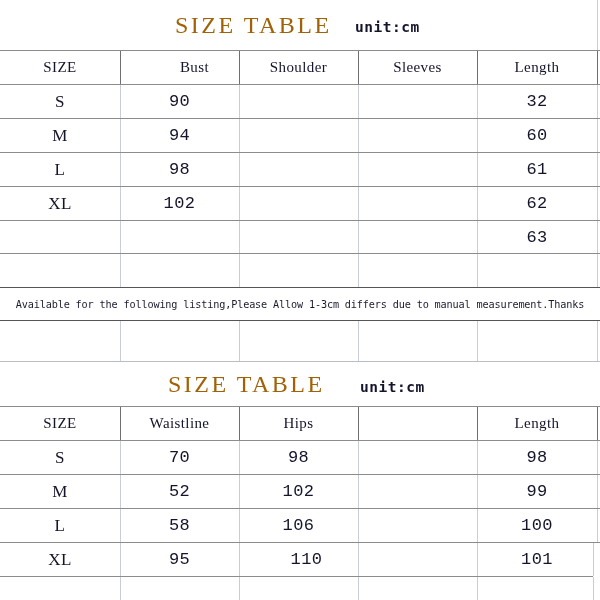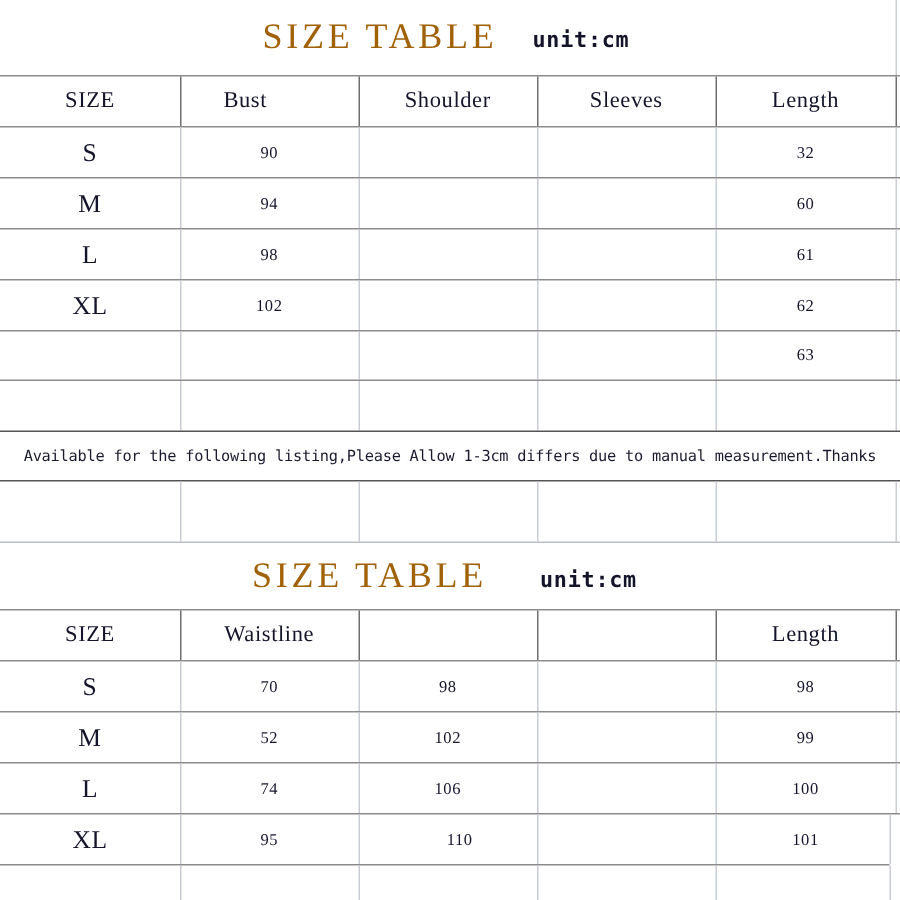--- a/index.html
+++ b/index.html
@@ -104,21 +104,21 @@
   }
   .note-text {
     font-family: "DejaVu Sans Mono", "Liberation Mono", monospace;
     font-size: 10.2px;
     letter-spacing: -0.15px;
     color: #1b1b30;
     white-space: nowrap;
   }
 
   .header-cell { font-size: 15px; }
-  .data-cell { font-size: 11px; }
+  .data-cell { font-size: 17px; font-family: Liberation Mono, monospace; }
   .size-cell { font-size: 17px; }
 </style>
 </head>
 <body>
 
 <div class="sheet">
 
   <div>
 
     <div class="row" style="top:0px;height:50px;">
@@ -127,21 +127,21 @@
         <span class="title-main">SIZE TABLE</span>
       </div>
       <div class="title-wrap" style="left:355px;top:2px;">
         <span class="title-unit">unit:cm</span>
       </div>
     </div>
     <div class="hline" style="top:50px;"></div>
 
     <div class="row" style="top:51px;height:33px;">
       <div class="cell header-cell" style="left:0px;width:120px;">SIZE</div>
-      <div class="cell header-cell" style="left:104px;width:119px;">Bust</div>
+      <div class="cell header-cell" style="left:135px;width:119px;">Bust</div>
       <div class="cell header-cell" style="left:239px;width:119px;">Shoulder</div>
       <div class="cell header-cell" style="left:358px;width:119px;">Sleeves</div>
       <div class="cell header-cell" style="left:477px;width:120px;">Length</div>
       <div class="vsep dark" style="left:120px;"></div>
       <div class="vsep dark" style="left:239px;"></div>
       <div class="vsep dark" style="left:358px;"></div>
       <div class="vsep dark" style="left:477px;"></div>
       <div class="vsep dark" style="left:597px;"></div>
     </div>
     <div class="hline" style="top:84px;"></div>
@@ -253,20 +253,21 @@
       </div>
       <div class="title-wrap" style="left:360px;top:3px;">
         <span class="title-unit">unit:cm</span>
       </div>
     </div>
     <div class="hline" style="top:406px;"></div>
 
     <div class="row" style="top:407px;height:33px;">
       <div class="cell header-cell" style="left:0px;width:120px;">SIZE</div>
       <div class="cell header-cell" style="left:120px;width:119px;">Waistline</div>
+      <div class="cell header-cell" style="left:239px;width:119px;">Hips</div>
       <div class="cell header-cell" style="left:358px;width:119px;"></div>
       <div class="cell header-cell" style="left:477px;width:120px;">Length</div>
       <div class="vsep dark" style="left:120px;"></div>
         <div class="vsep dark" style="left:239px;"></div>
       <div class="vsep dark" style="left:358px;"></div>
         <div class="vsep dark" style="left:477px;"></div>
       <div class="vsep dark" style="left:597px;"></div>
     </div>
     <div class="hline" style="top:440px;"></div>
 
@@ -293,21 +294,21 @@
       <div class="vsep" style="left:120px;"></div>
         <div class="vsep" style="left:239px;"></div>
       <div class="vsep" style="left:358px;"></div>
         <div class="vsep" style="left:477px;"></div>
       <div class="vsep" style="left:597px;"></div>
     </div>
     <div class="hline" style="top:508px;"></div>
 
     <div class="row" style="top:509px;height:33px;">
       <div class="cell size-cell" style="left:0px;width:120px;">L</div>
-      <div class="cell data-cell" style="left:120px;width:119px;">74</div>
+      <div class="cell data-cell" style="left:120px;width:119px;">58</div>
       <div class="cell data-cell" style="left:239px;width:119px;">106</div>
       <div class="cell data-cell" style="left:358px;width:119px;"></div>
       <div class="cell data-cell" style="left:477px;width:120px;">100</div>
       <div class="vsep" style="left:120px;"></div>
         <div class="vsep" style="left:239px;"></div>
       <div class="vsep" style="left:358px;"></div>
         <div class="vsep" style="left:477px;"></div>
       <div class="vsep" style="left:597px;"></div>
     </div>
     <div class="hline" style="top:542px;"></div>

